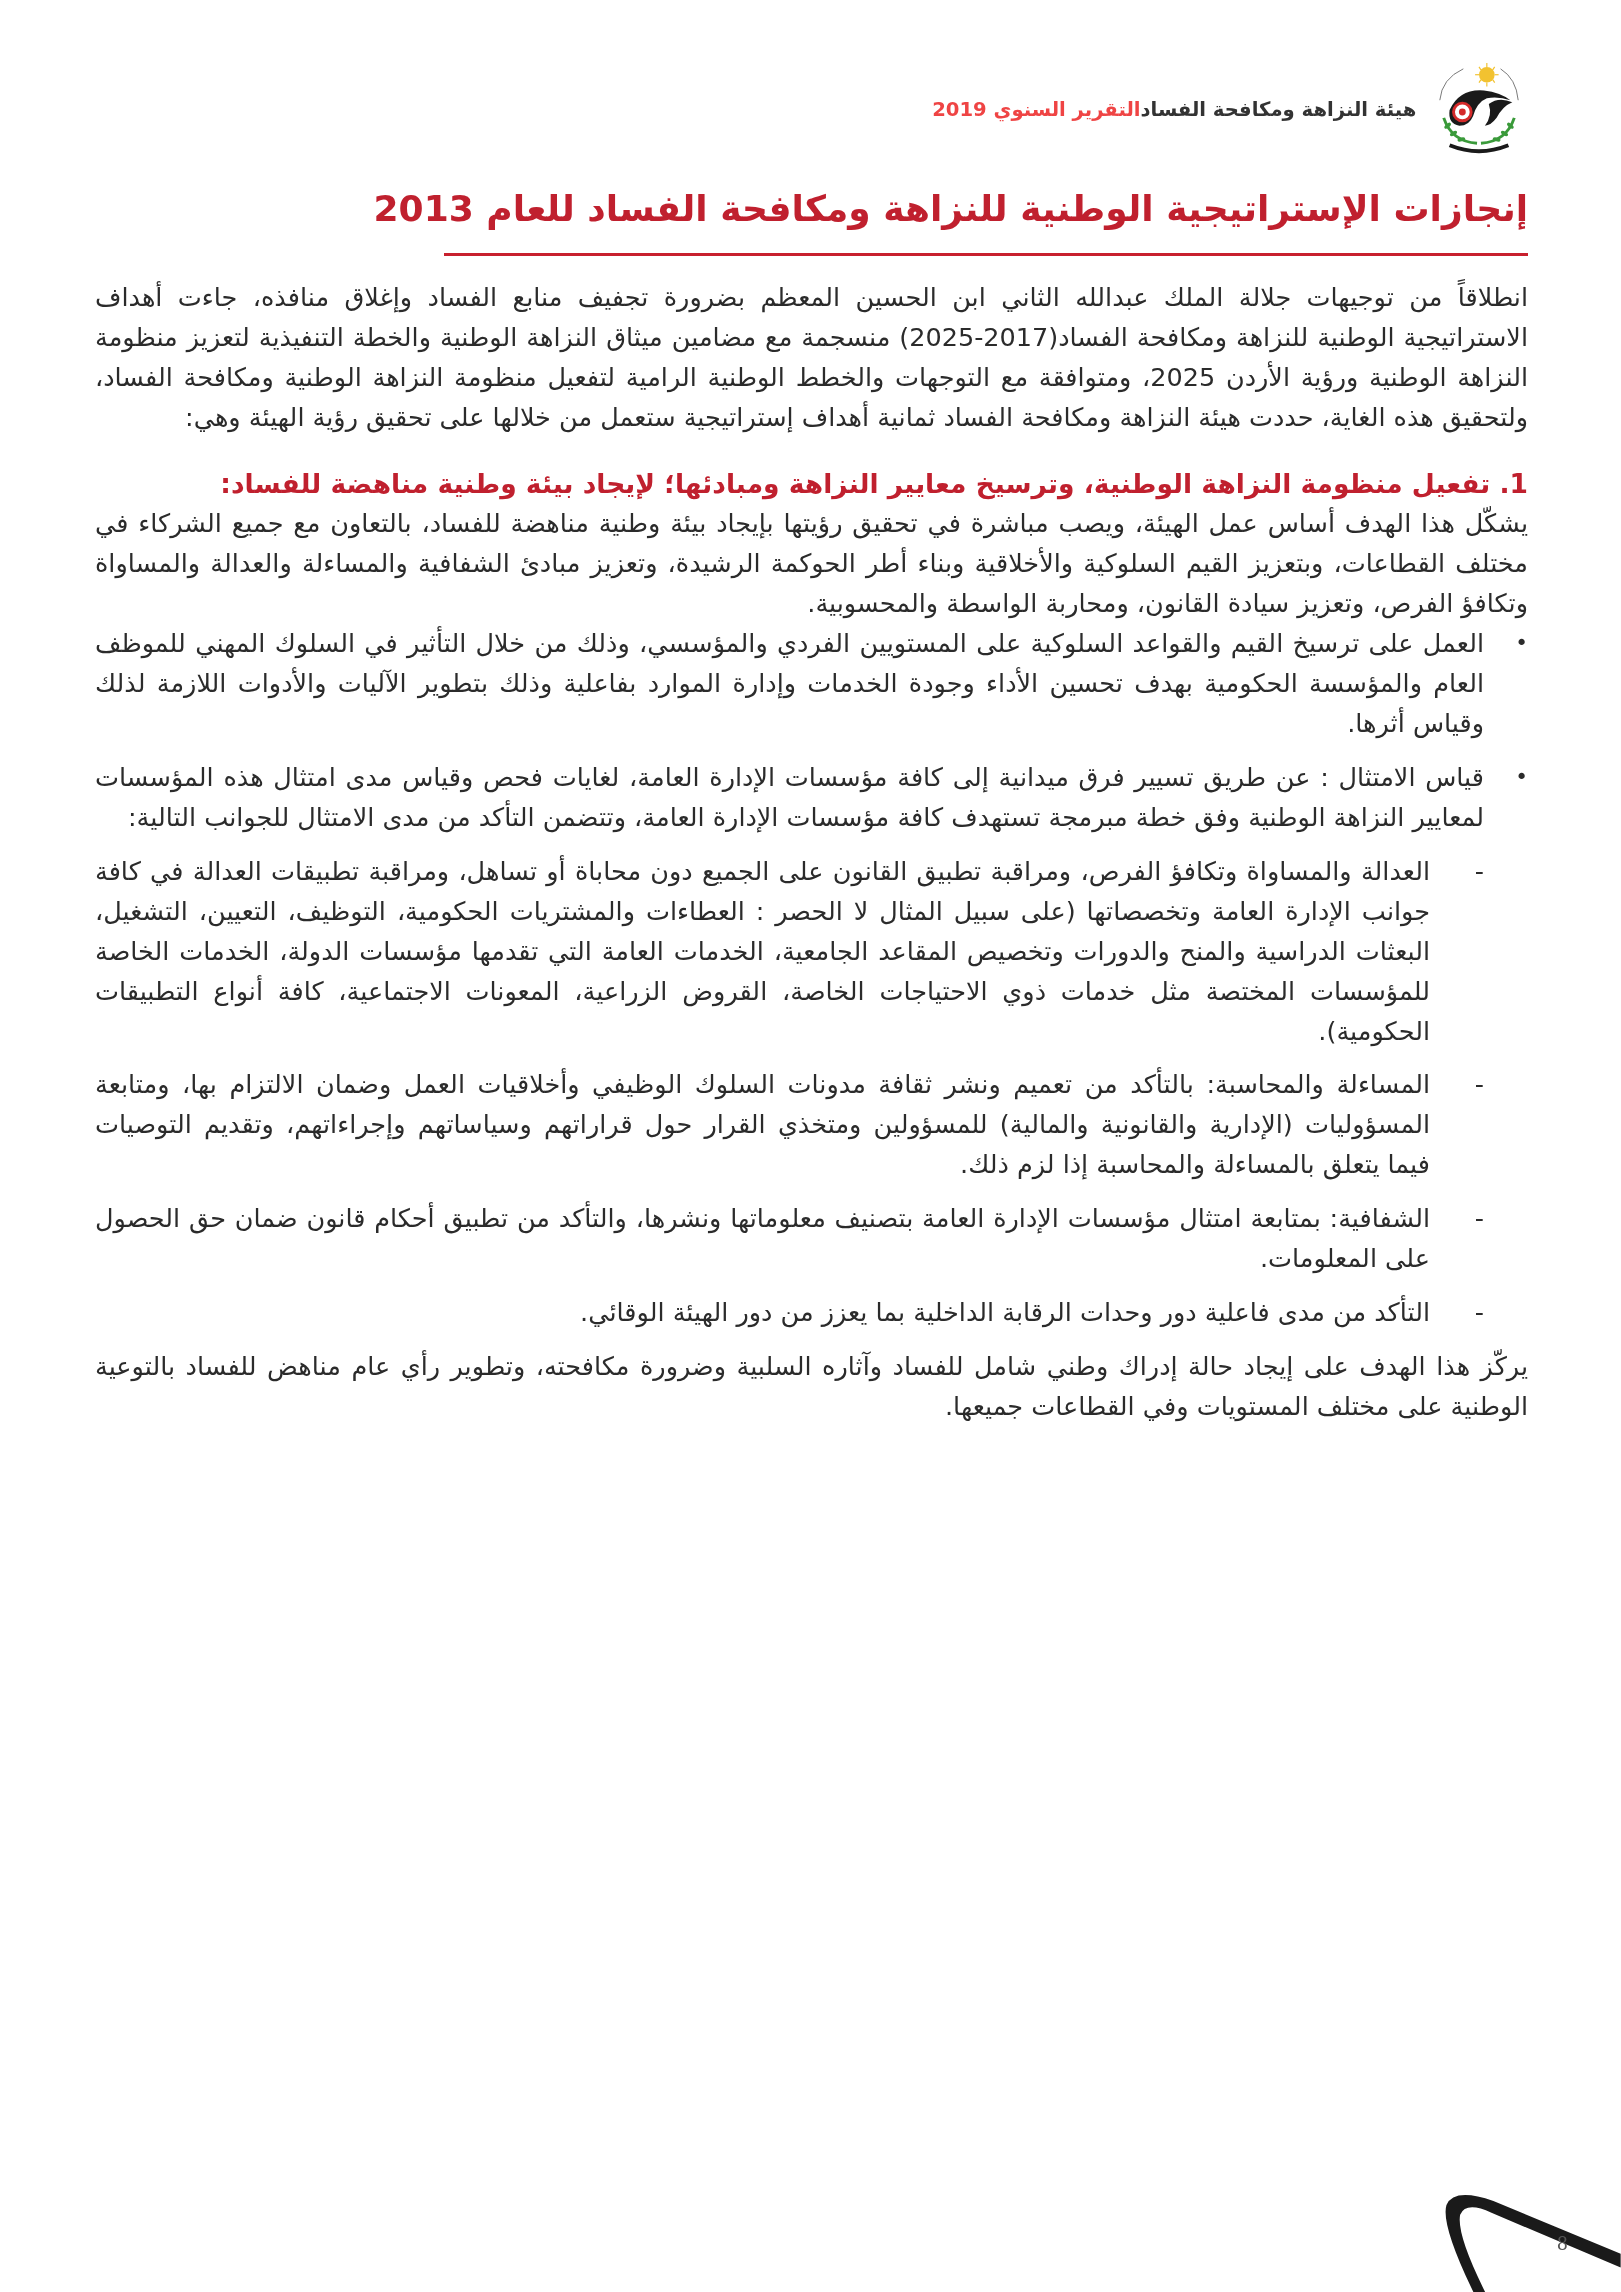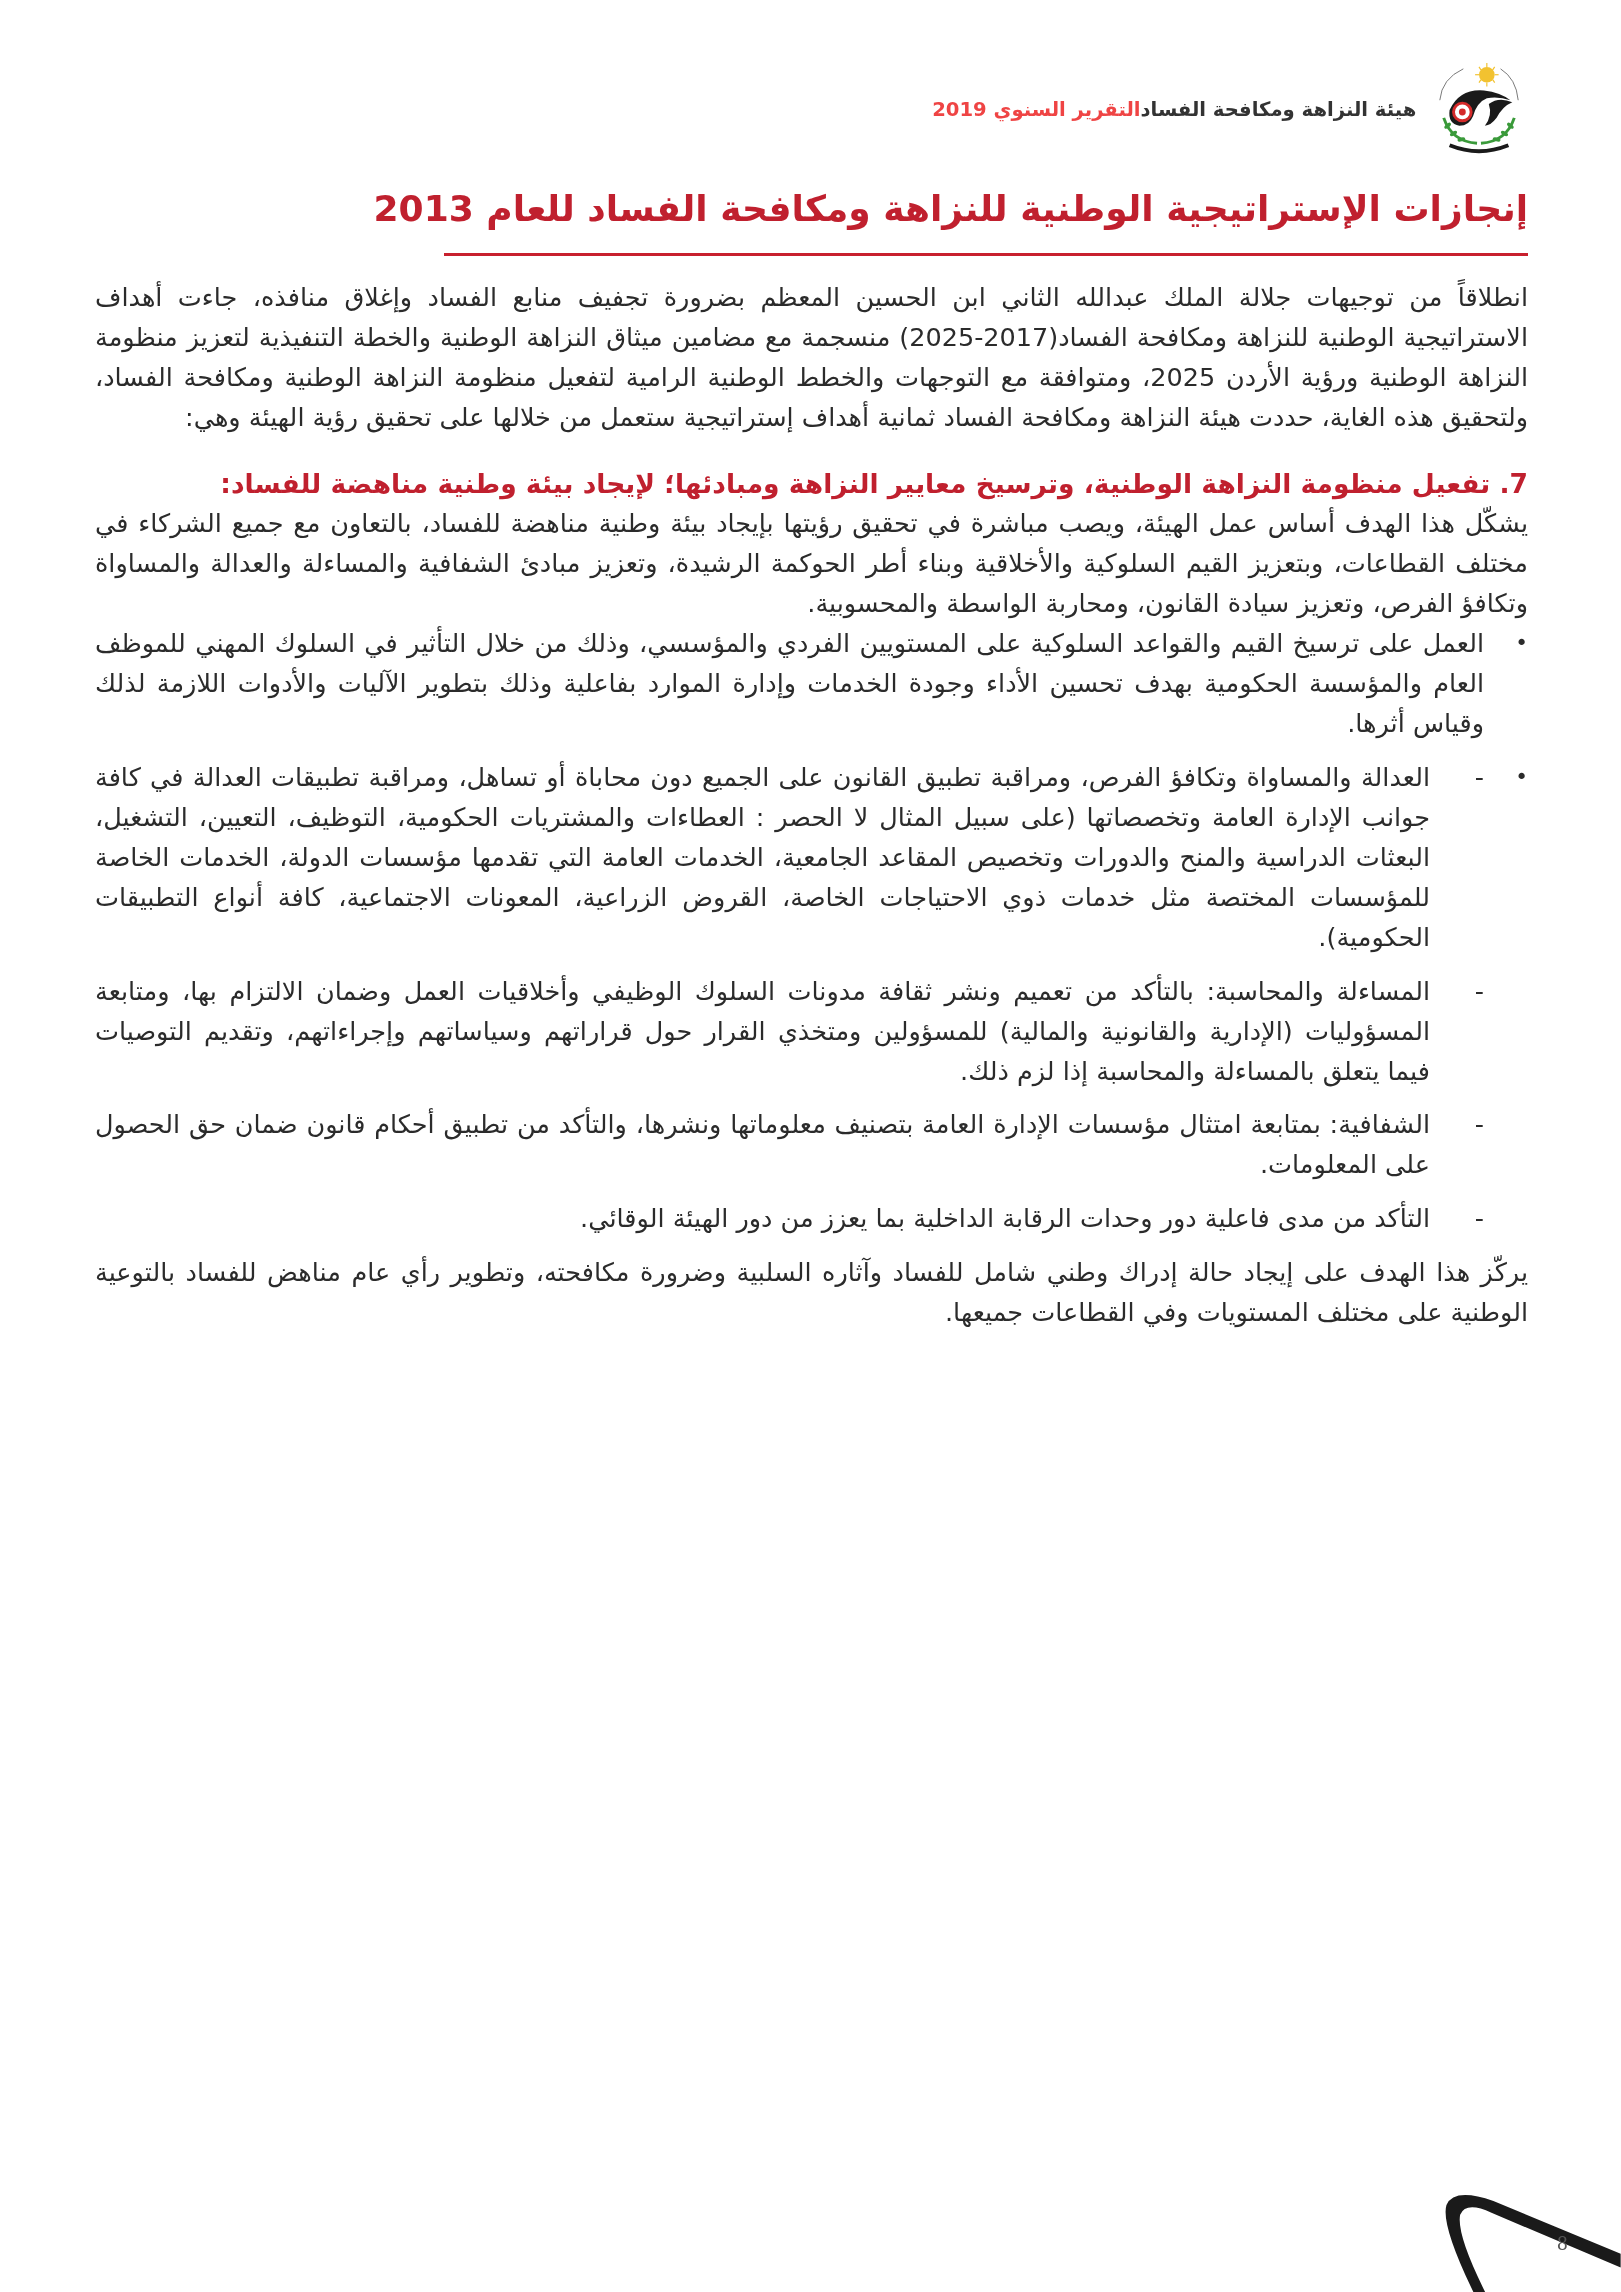--- a/index.html
+++ b/index.html
@@ -174,30 +174,31 @@
     </div>
   </header>
 
   <h1 class="doc-title">إنجازات الإستراتيجية الوطنية للنزاهة ومكافحة الفساد للعام 2013</h1>
   <div class="title-rule"></div>
 
   <main class="content">
     <p class="intro">انطلاقاً من توجيهات جلالة الملك عبدالله الثاني ابن الحسين المعظم بضرورة تجفيف منابع الفساد وإغلاق منافذه، جاءت أهداف الاستراتيجية الوطنية للنزاهة ومكافحة الفساد(2017-2025) منسجمة مع مضامين ميثاق النزاهة الوطنية والخطة التنفيذية لتعزيز منظومة النزاهة الوطنية ورؤية الأردن 2025، ومتوافقة مع التوجهات والخطط الوطنية الرامية لتفعيل منظومة النزاهة الوطنية ومكافحة الفساد، ولتحقيق هذه الغاية، حددت هيئة النزاهة ومكافحة الفساد ثمانية أهداف إستراتيجية ستعمل من خلالها على تحقيق رؤية الهيئة وهي:</p>
 
     <section>
-      <p class="goal-heading">7. تفعيل منظومة النزاهة الوطنية، وترسيخ معايير النزاهة ومبادئها؛ لإيجاد بيئة وطنية مناهضة للفساد:</p>
+      <p class="goal-heading">1. تفعيل منظومة النزاهة الوطنية، وترسيخ معايير النزاهة ومبادئها؛ لإيجاد بيئة وطنية مناهضة للفساد:</p>
       <p class="goal-body">يشكّل هذا الهدف أساس عمل الهيئة، ويصب مباشرة في تحقيق رؤيتها بإيجاد بيئة وطنية مناهضة للفساد، بالتعاون مع جميع الشركاء في مختلف القطاعات، وبتعزيز القيم السلوكية والأخلاقية وبناء أطر الحوكمة الرشيدة، وتعزيز مبادئ الشفافية والمساءلة والعدالة والمساواة وتكافؤ الفرص، وتعزيز سيادة القانون، ومحاربة الواسطة والمحسوبية.</p>
 
       <ul class="bullets">
         <li>
           <span class="marker">•</span>
           <span>العمل على ترسيخ القيم والقواعد السلوكية على المستويين الفردي والمؤسسي، وذلك من خلال التأثير في السلوك المهني للموظف العام والمؤسسة الحكومية بهدف تحسين الأداء وجودة الخدمات وإدارة الموارد بفاعلية وذلك بتطوير الآليات والأدوات اللازمة لذلك وقياس أثرها.</span>
         </li>
         <li>
           <span class="marker">•</span>
+          <span>قياس الامتثال : عن طريق تسيير فرق ميدانية إلى كافة مؤسسات الإدارة العامة، لغايات فحص وقياس مدى امتثال هذه المؤسسات لمعايير النزاهة الوطنية وفق خطة مبرمجة تستهدف كافة مؤسسات الإدارة العامة، وتتضمن التأكد من مدى الامتثال للجوانب التالية:</span>
         </li>
       </ul>
 
       <ul class="dashes">
         <li>
           <span class="marker">-</span>
           <span>العدالة والمساواة وتكافؤ الفرص، ومراقبة تطبيق القانون على الجميع دون محاباة أو تساهل، ومراقبة تطبيقات العدالة في كافة جوانب الإدارة العامة وتخصصاتها (على سبيل المثال لا الحصر : العطاءات والمشتريات الحكومية، التوظيف، التعيين، التشغيل، البعثات الدراسية والمنح والدورات وتخصيص المقاعد الجامعية، الخدمات العامة التي تقدمها مؤسسات الدولة، الخدمات الخاصة للمؤسسات المختصة مثل خدمات ذوي الاحتياجات الخاصة، القروض الزراعية، المعونات الاجتماعية، كافة أنواع التطبيقات الحكومية).</span>
         </li>
         <li>
           <span class="marker">-</span>

